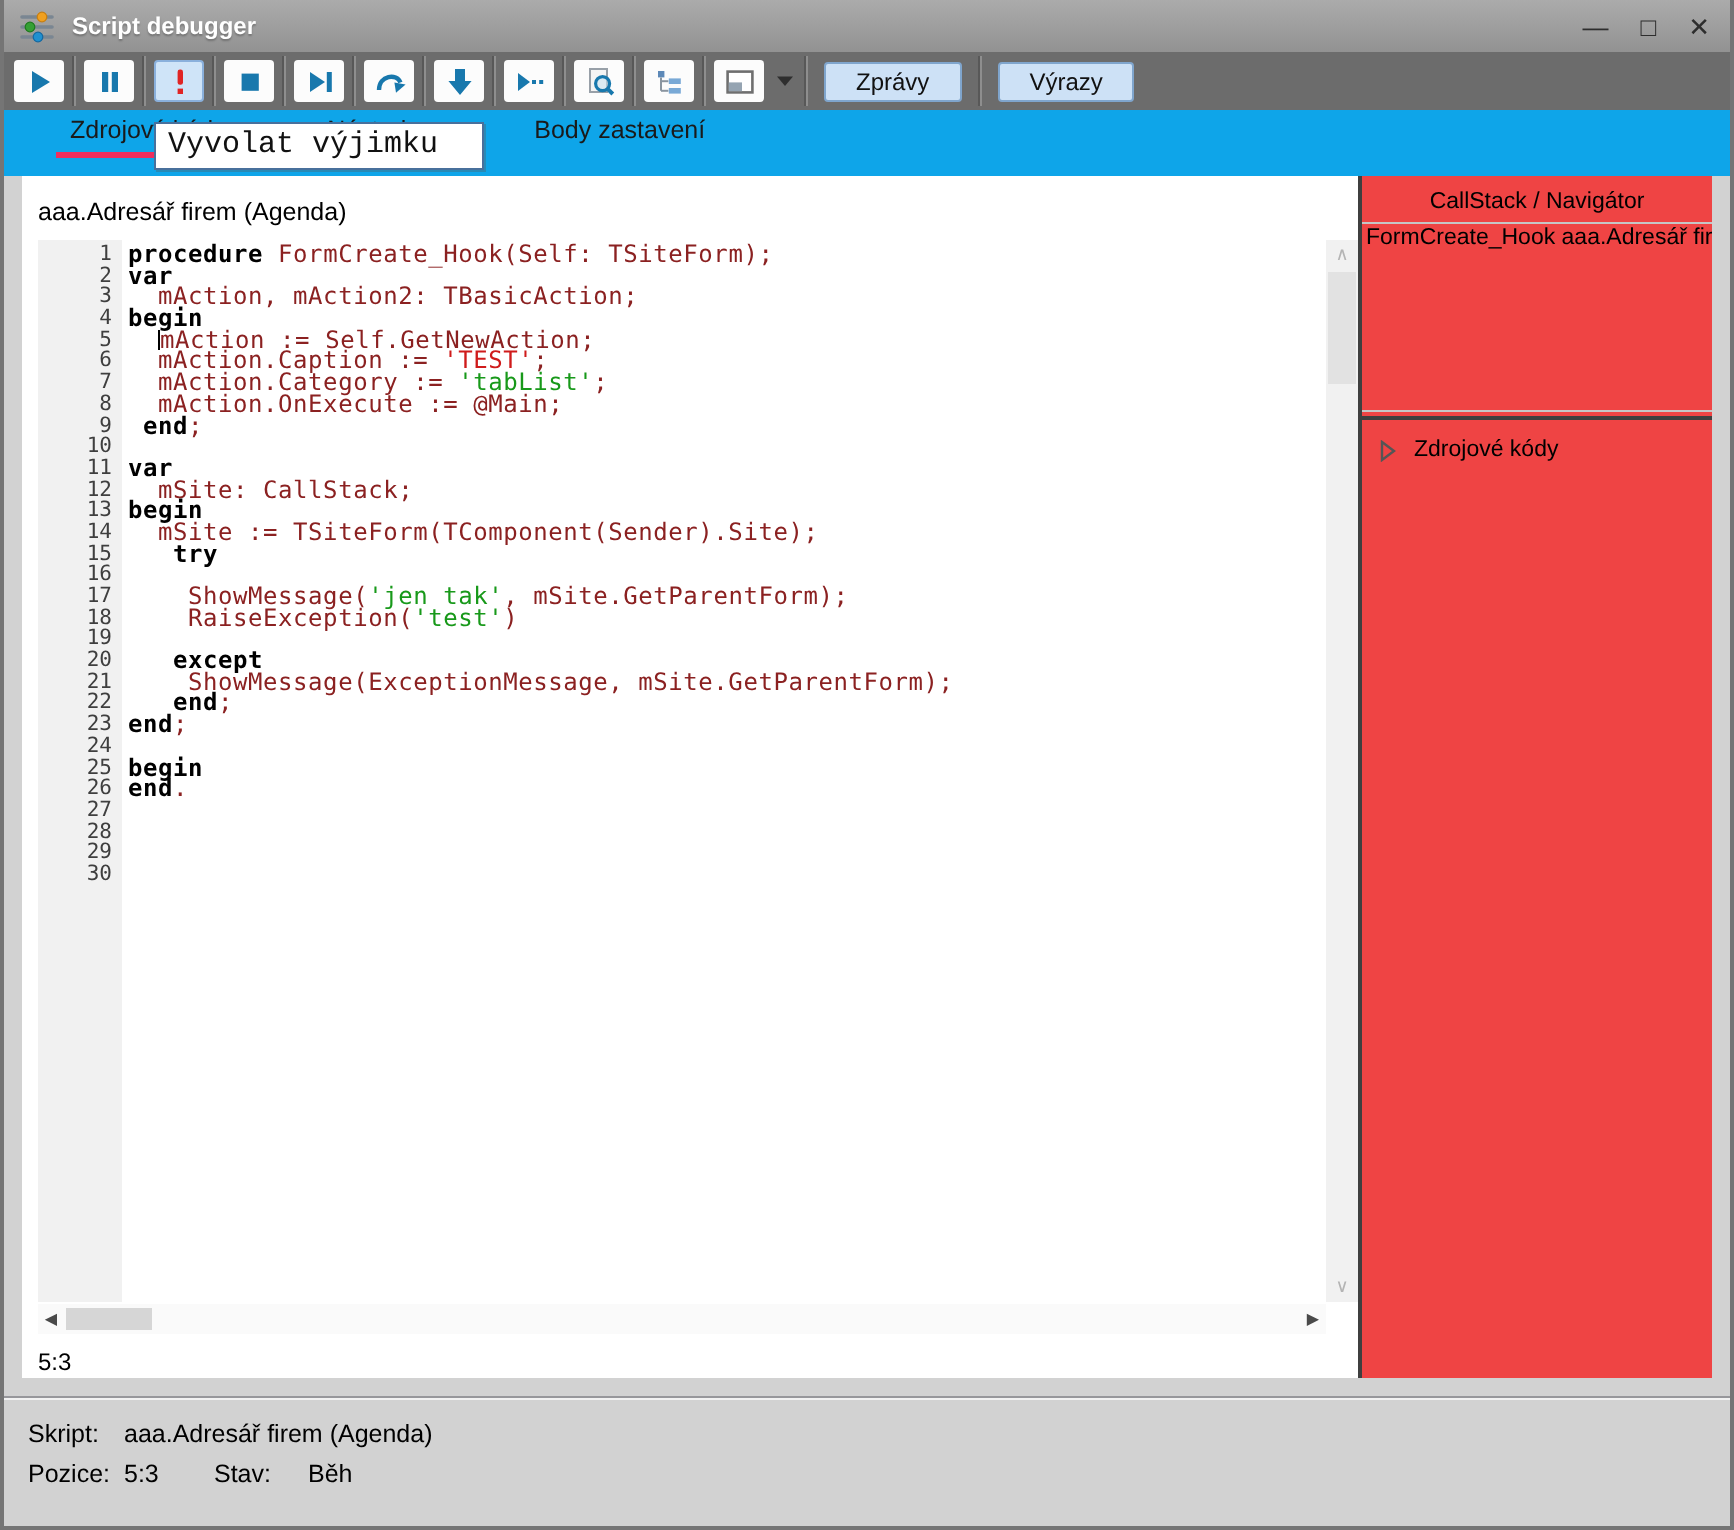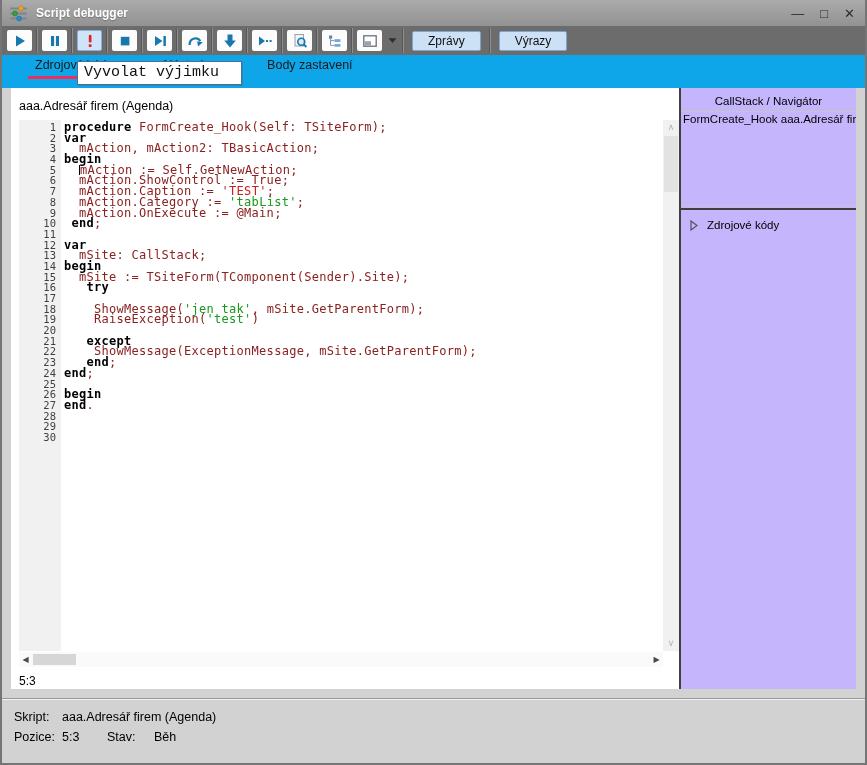--- a/index.html
+++ b/index.html
@@ -51,21 +51,21 @@
   .vscroll{width:16px;background:#f1f1f1;position:relative;flex:0 0 auto;}
   .vs-arrow{position:absolute;left:0;width:16px;text-align:center;color:#b4b4b4;font-size:9px;}
   .vs-up{top:2px;} .vs-down{bottom:3px;}
   .vs-thumb{position:absolute;top:16px;left:1px;right:1px;height:56px;background:#e2e2e2;}
   .hscroll-row{height:15px;display:flex;align-items:center;margin:1px 16px 0 8px;background:#fafafa;}
   .hs-arrow{color:#4a4a4a;font-size:8px;width:13px;text-align:center;flex:0 0 auto;}
   .hs-track{flex:1;height:13px;position:relative;}
   .hs-thumb{position:absolute;left:1px;top:1px;width:43px;height:11px;background:#d6d6d6;}
   .status-line{font-size:12px;color:#000;padding:7px 0 0 8px;height:22px;box-sizing:border-box;}
   .divider-v{width:2px;background:#3f3f3f;flex:0 0 auto;}
-  .right-col{flex:1;display:flex;flex-direction:column;background:#c4b5fd;overflow:hidden;}
+  .right-col{flex:1;display:flex;flex-direction:column;background:#ef4444;overflow:hidden;}
   .rp-header{text-align:center;font-size:11.5px;color:#000;padding:7px 0 4px 0;}
   .cs-list{height:93px;border-top:1px solid #c6c6c6;border-bottom:1px solid #c6c6c6;overflow:hidden;}
   .cs-item{font-size:11.5px;color:#000;white-space:nowrap;padding:1px 0 0 2px;}
   .rp-divider{height:2px;background:#3f3f3f;margin-top:2px;}
   .tree-row{display:flex;align-items:center;padding:9px 0 0 9px;gap:9px;font-size:11.5px;color:#000;}
   .tree-tri svg{width:8px;height:11px;display:block;}
   
   .footer{height:53px;background:#d2d2d2;border-top:1px solid #97979b;box-shadow:inset 0 1px 0 #f2f2f2;
     padding:8px 0 0 12px;font-size:12.5px;color:#000;box-sizing:border-box;}
   .f-row{height:20px;display:flex;align-items:center;}
@@ -256,21 +256,20 @@
               <div class="ln">28</div>
               <div class="ln">29</div>
               <div class="ln">30</div>
             </div>
           <div class="code">
               <div class="cl"><span class="tk-k">procedure</span><span class="tk-p"> FormCreate_Hook(Self: TSiteForm);</span></div>
               <div class="cl"><span class="tk-k">var</span></div>
               <div class="cl"><span class="tk-p">  mAction, mAction2: TBasicAction;</span></div>
               <div class="cl"><span class="tk-k">begin</span></div>
               <div class="cl"><span class="tk-p">  </span><span class="caret"></span><span class="tk-p">mAction := Self.GetNewAction;</span></div>
-              <div class="cl"><span class="tk-p">  mAction.ShowControl := True;</span></div>
               <div class="cl"><span class="tk-p">  mAction.Caption := </span><span class="tk-sr">'TEST'</span><span class="tk-p">;</span></div>
               <div class="cl"><span class="tk-p">  mAction.Category := </span><span class="tk-sg">'tabList'</span><span class="tk-p">;</span></div>
               <div class="cl"><span class="tk-p">  mAction.OnExecute := @Main;</span></div>
               <div class="cl"><span class="tk-p"> </span><span class="tk-k">end</span><span class="tk-p">;</span></div>
               <div class="cl"></div>
               <div class="cl"><span class="tk-k">var</span></div>
               <div class="cl"><span class="tk-p">  mSite: CallStack;</span></div>
               <div class="cl"><span class="tk-k">begin</span></div>
               <div class="cl"><span class="tk-p">  mSite := TSiteForm(TComponent(Sender).Site);</span></div>
               <div class="cl"><span class="tk-p">   </span><span class="tk-k">try</span></div>

